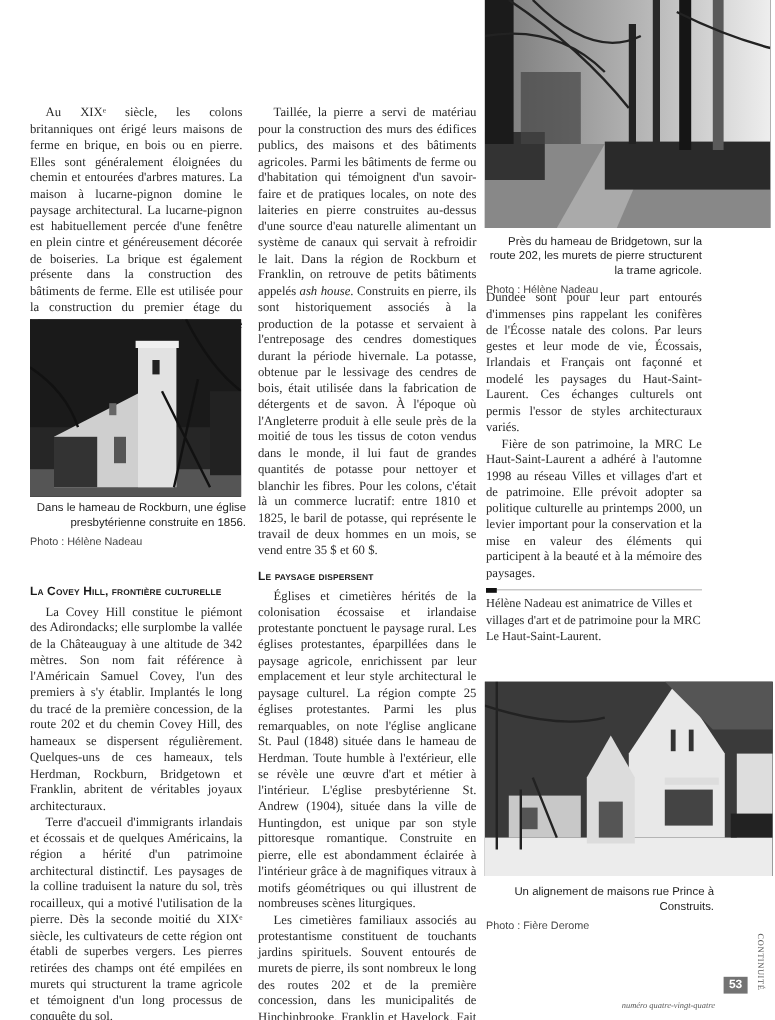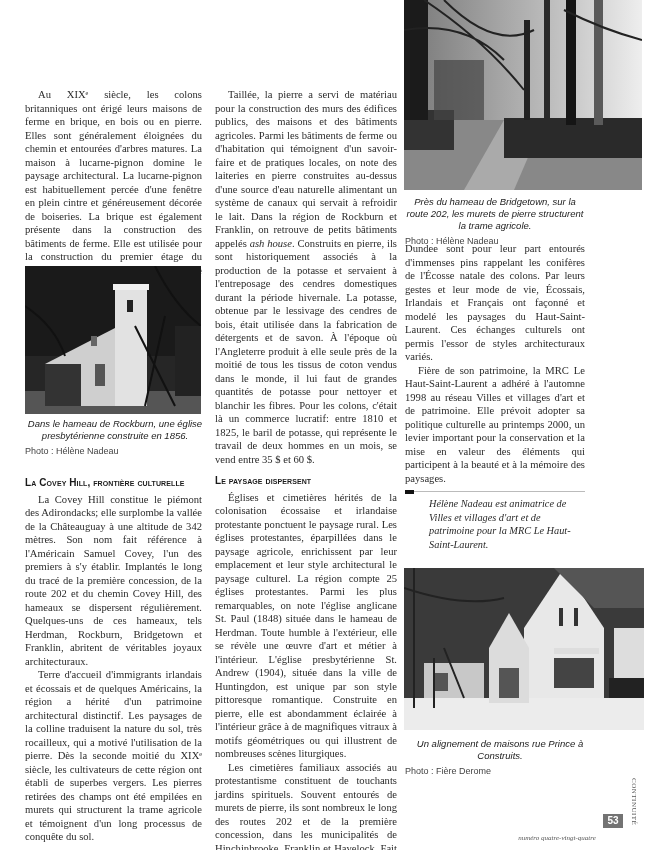--- a/index.html
+++ b/index.html
@@ -4,28 +4,28 @@
 <style>
   html, body { margin:0; padding:0; background:#ffffff; }
   body { width:646px; height:850px; position:relative; overflow:hidden; font-family:"Liberation Serif", "DejaVu Serif", serif; color:#2a2a2a; }
   .col { position:absolute; font-size:10.6px; line-height:13.5px; text-align:justify; hyphens:auto; }
   .col p { margin:0; text-indent:13px; }
   .col p.noindent { text-indent:0; }
   #col1 { left:25px; top:88px; width:177px; }
   #col2 { left:215px; top:88px; width:182px; }
   #col3 { left:405px; top:242px; width:180px; }
   .heading { font-family:"Liberation Sans", "DejaVu Sans", sans-serif; font-weight:bold; font-size:10px; font-variant:small-caps; color:#1a1a1a; margin:8px 0 3px 0; letter-spacing:0.1px; }
-  .caption { font-family:"Liberation Sans", "DejaVu Sans", sans-serif; font-style:italic; font-size:9.5px; line-height:12px; color:#222; text-align:center; }
+  .caption { font-family:"Liberation Sans", "DejaVu Sans", sans-serif; font-size:9.5px; line-height:12px; color:#222; text-align:right; }
   .credit { font-family:"Liberation Sans", "DejaVu Sans", sans-serif; font-size:9px; line-height:12px; color:#444; margin-top:3px; }
   .photo { position:absolute; overflow:hidden; background:#333; }
   .photo svg { display:block; width:100%; height:100%; }
   .sig-rule { position:relative; height:2px; margin:6px 0 4px 0; }
   .sig-rule .bar { position:absolute; left:0; top:-1px; width:9px; height:4px; background:#111; }
   .sig-rule .line { position:absolute; left:0; right:0; top:0; height:1px; background:#bbb; }
-  .signature { font-style:italic; font-size:10.3px; line-height:13.5px; text-align:left;margin-left:24px; }
+  .signature { font-size:10.3px; line-height:13.5px; text-align:left; }
   .page-num { position:absolute; left:603px; top:814px; width:20px; height:14px; background:#737373; color:#fff; font-family:"Liberation Sans", "DejaVu Sans", sans-serif; font-size:10px; font-weight:bold; text-align:center; line-height:14px; }
   .issue { position:absolute; left:490px; top:834px; width:134px; text-align:center; font-style:italic; font-size:7px; color:#555; }
   .magname { position:absolute; left:630px; top:778px; writing-mode:vertical-rl; font-size:7px; letter-spacing:0.5px; color:#555; }
 </style>
 </head>
 <body>
 
 <div class="photo" style="left:404px; top:0; width:238px; height:190px;">
   <svg viewBox="0 0 238 190" preserveAspectRatio="none">
     <defs>
@@ -70,21 +70,21 @@
     <rect x="150" y="60" width="26" height="70" fill="#222"></rect>
   </svg>
 </div>
 
 <div style="position:absolute; left:25px; top:418px; width:180px;">
   <div class="caption">Dans le hameau de Rockburn, une église presbytérienne construite en 1856.</div>
   <div class="credit">Photo : Hélène Nadeau</div>
 </div>
 
 <div class="col" id="col1b" style="left:25px; top:476px; width:177px;">
-  <div class="heading" style="margin-top:0;">La Covey Hill, frontière culturelle</div>
+  <div class="heading" style="margin-top:11px;">La Covey Hill, frontière culturelle</div>
   <p>La Covey Hill constitue le piémont des Adirondacks; elle surplombe la vallée de la Châteauguay à une altitude de 342 mètres. Son nom fait référence à l'Américain Samuel Covey, l'un des premiers à s'y établir. Implantés le long du tracé de la première concession, de la route 202 et du chemin Covey Hill, des hameaux se dispersent régulièrement. Quelques-uns de ces hameaux, tels Herdman, Rockburn, Bridgetown et Franklin, abritent de véritables joyaux architecturaux.</p>
   <p>Terre d'accueil d'immigrants irlandais et écossais et de quelques Américains, la région a hérité d'un patrimoine architectural distinctif. Les paysages de la colline traduisent la nature du sol, très rocailleux, qui a motivé l'utilisation de la pierre. Dès la seconde moitié du XIXᵉ siècle, les cultivateurs de cette région ont établi de superbes vergers. Les pierres retirées des champs ont été empilées en murets qui structurent la trame agricole et témoignent d'un long processus de conquête du sol.</p>
 </div>
 
 <div class="col" id="col2">
   <p><span>Taillée, la pierre a servi de matériau pour la construction des murs des édifices publics, des maisons et des bâtiments agricoles. Parmi les bâtiments de ferme ou d'habitation qui témoignent d'un savoir-faire et de pratiques locales, on note des laiteries en pierre construites au-dessus d'une source d'eau naturelle alimentant un système de canaux qui servait à refroidir le lait. Dans la région de Rockburn et Franklin, on retrouve de petits bâtiments appelés </span><em>ash house</em><span>. Construits en pierre, ils sont historiquement associés à la production de la potasse et servaient à l'entreposage des cendres domestiques durant la période hivernale. La potasse, obtenue par le lessivage des cendres de bois, était utilisée dans la fabrication de détergents et de savon. À l'époque où l'Angleterre produit à elle seule près de la moitié de tous les tissus de coton vendus dans le monde, il lui faut de grandes quantités de potasse pour nettoyer et blanchir les fibres. Pour les colons, c'était là un commerce lucratif: entre 1810 et 1825, le baril de potasse, qui représente le travail de deux hommes en un mois, se vend entre 35 $ et 60 $.</span></p>
   <div class="heading">Le paysage dispersent</div>
   <p>Églises et cimetières hérités de la colonisation écossaise et irlandaise protestante ponctuent le paysage rural. Les églises protestantes, éparpillées dans le paysage agricole, enrichissent par leur emplacement et leur style architectural le paysage culturel. La région compte 25 églises protestantes. Parmi les plus remarquables, on note l'église anglicane St. Paul (1848) située dans le hameau de Herdman. Toute humble à l'extérieur, elle se révèle une œuvre d'art et métier à l'intérieur. L'église presbytérienne St. Andrew (1904), située dans la ville de Huntingdon, est unique par son style pittoresque romantique. Construite en pierre, elle est abondamment éclairée à l'intérieur grâce à de magnifiques vitraux à motifs géométriques ou qui illustrent de nombreuses scènes liturgiques.</p>
   <p>Les cimetières familiaux associés au protestantisme constituent de touchants jardins spirituels. Souvent entourés de murets de pierre, ils sont nombreux le long des routes 202 et de la première concession, dans les municipalités de Hinchinbrooke, Franklin et Havelock. Fait à noter, les cimetières écossais de</p>
 </div>

